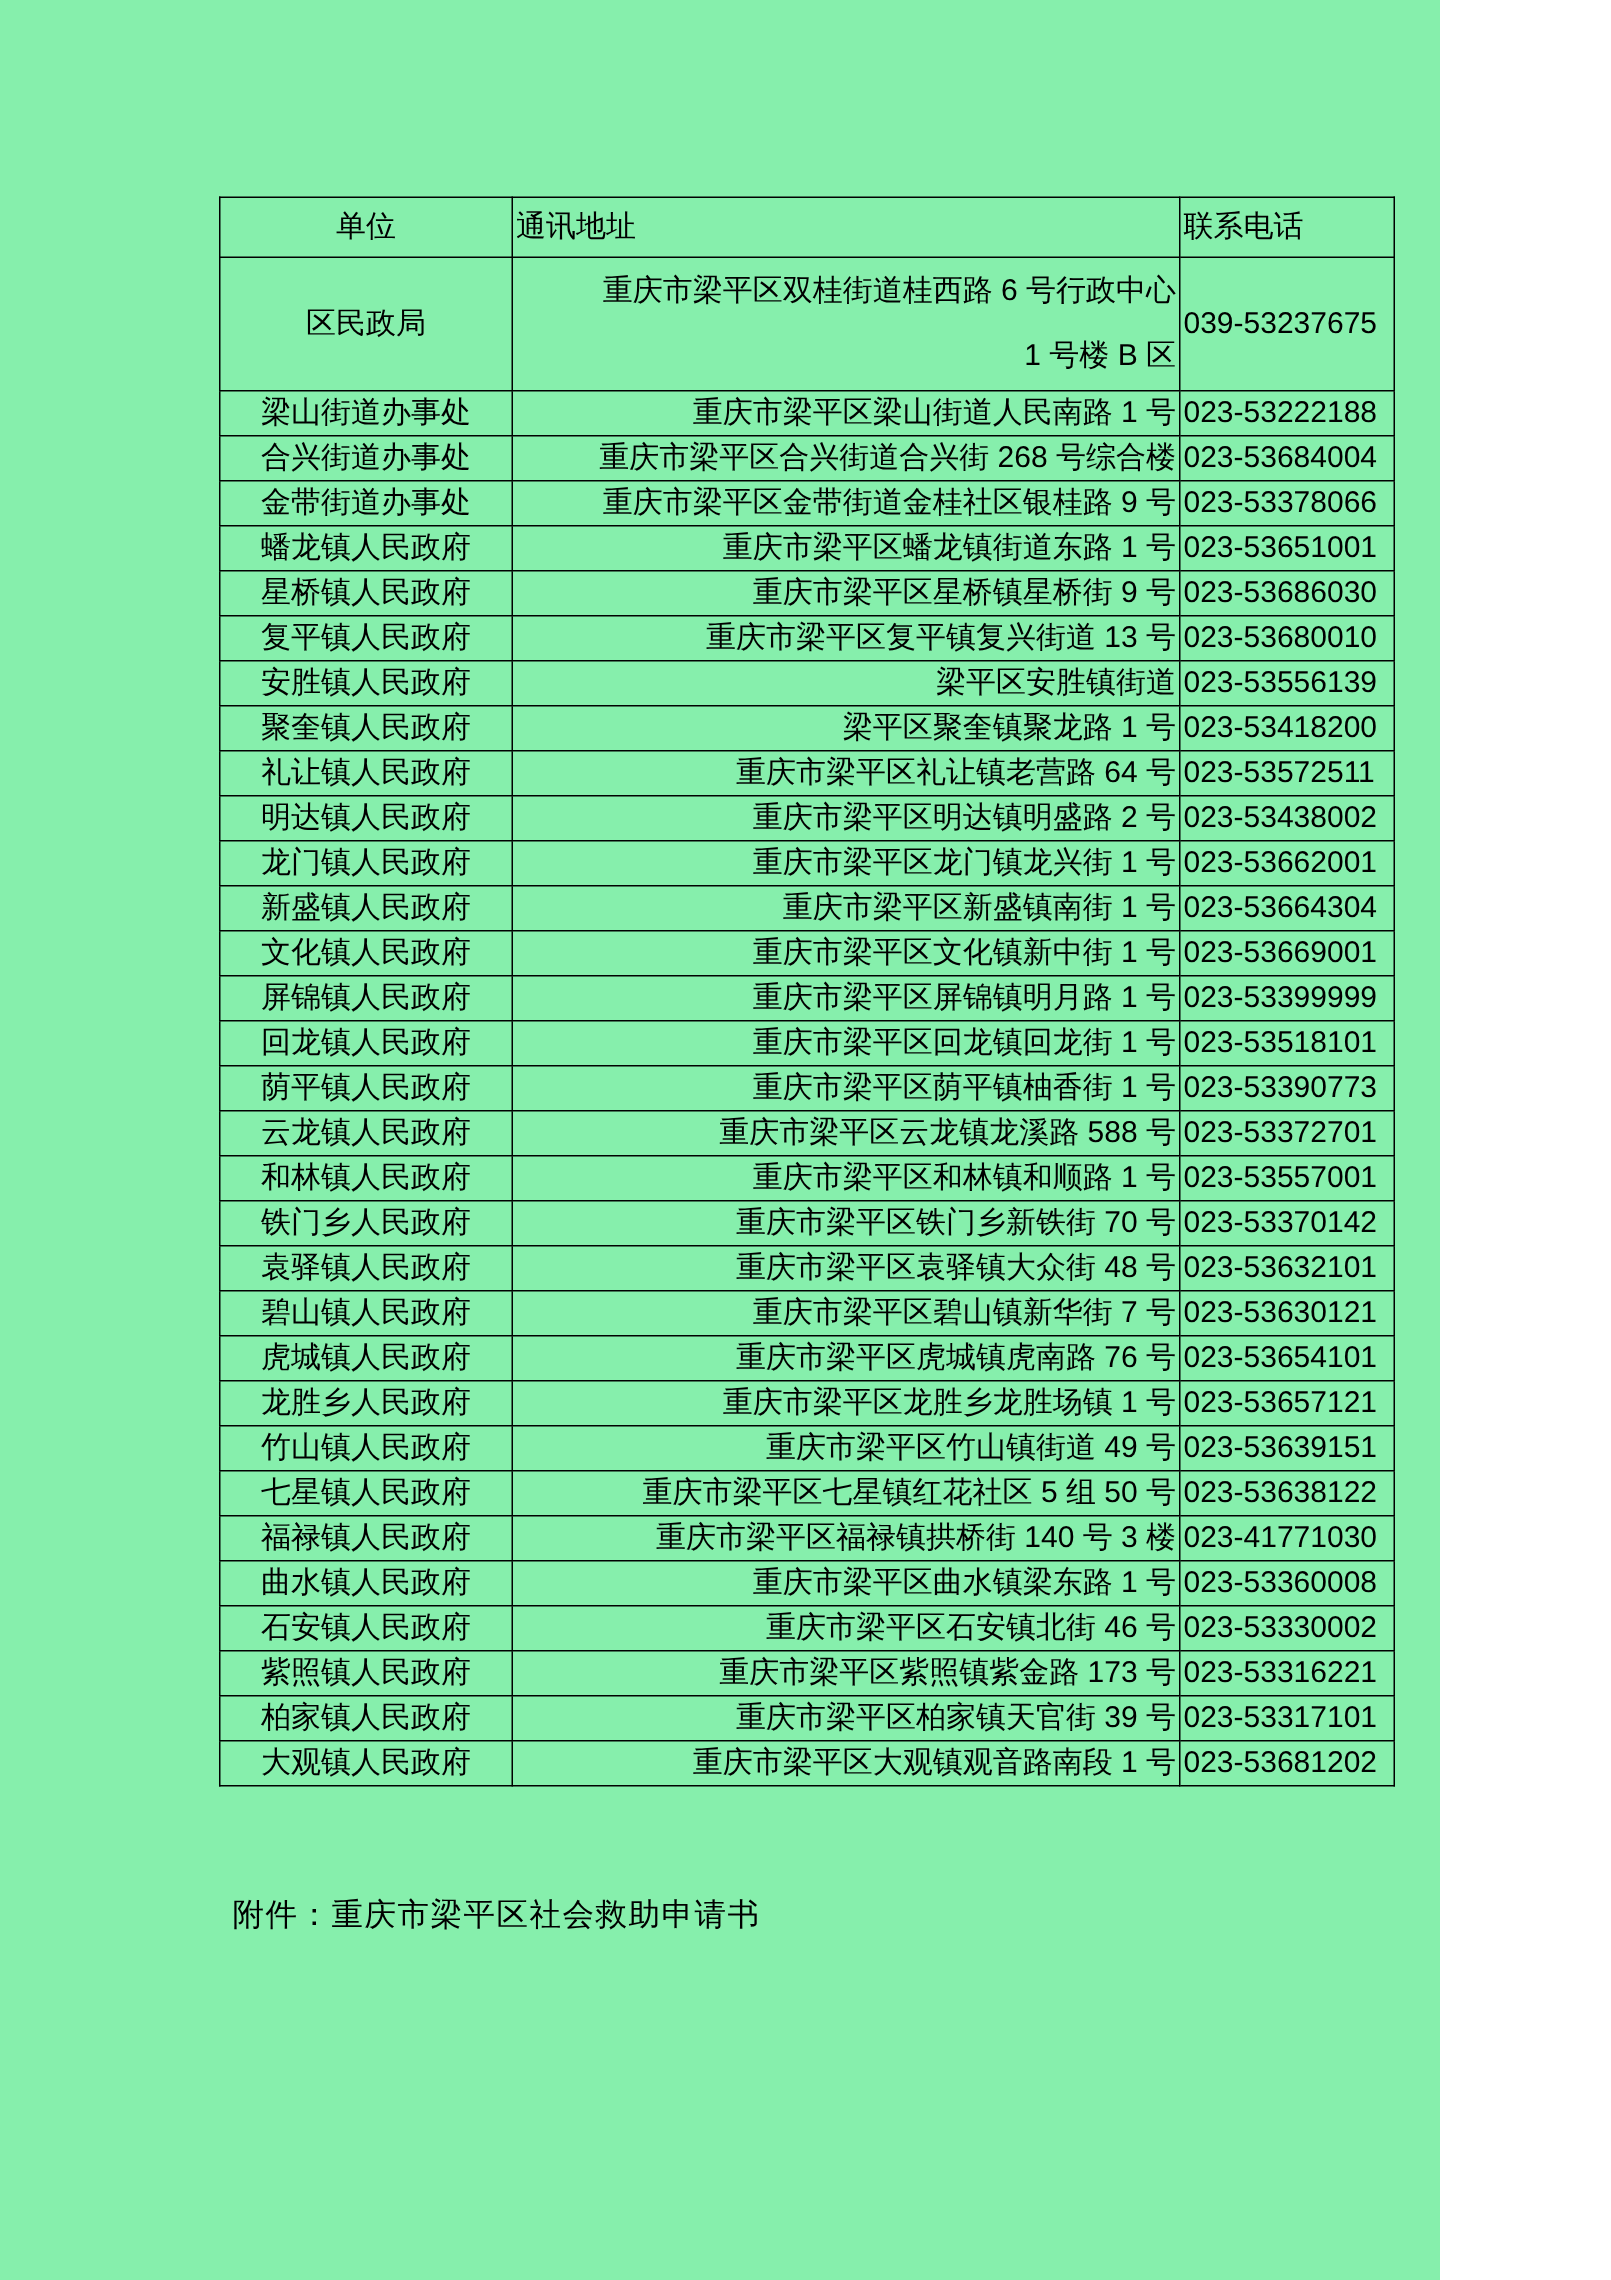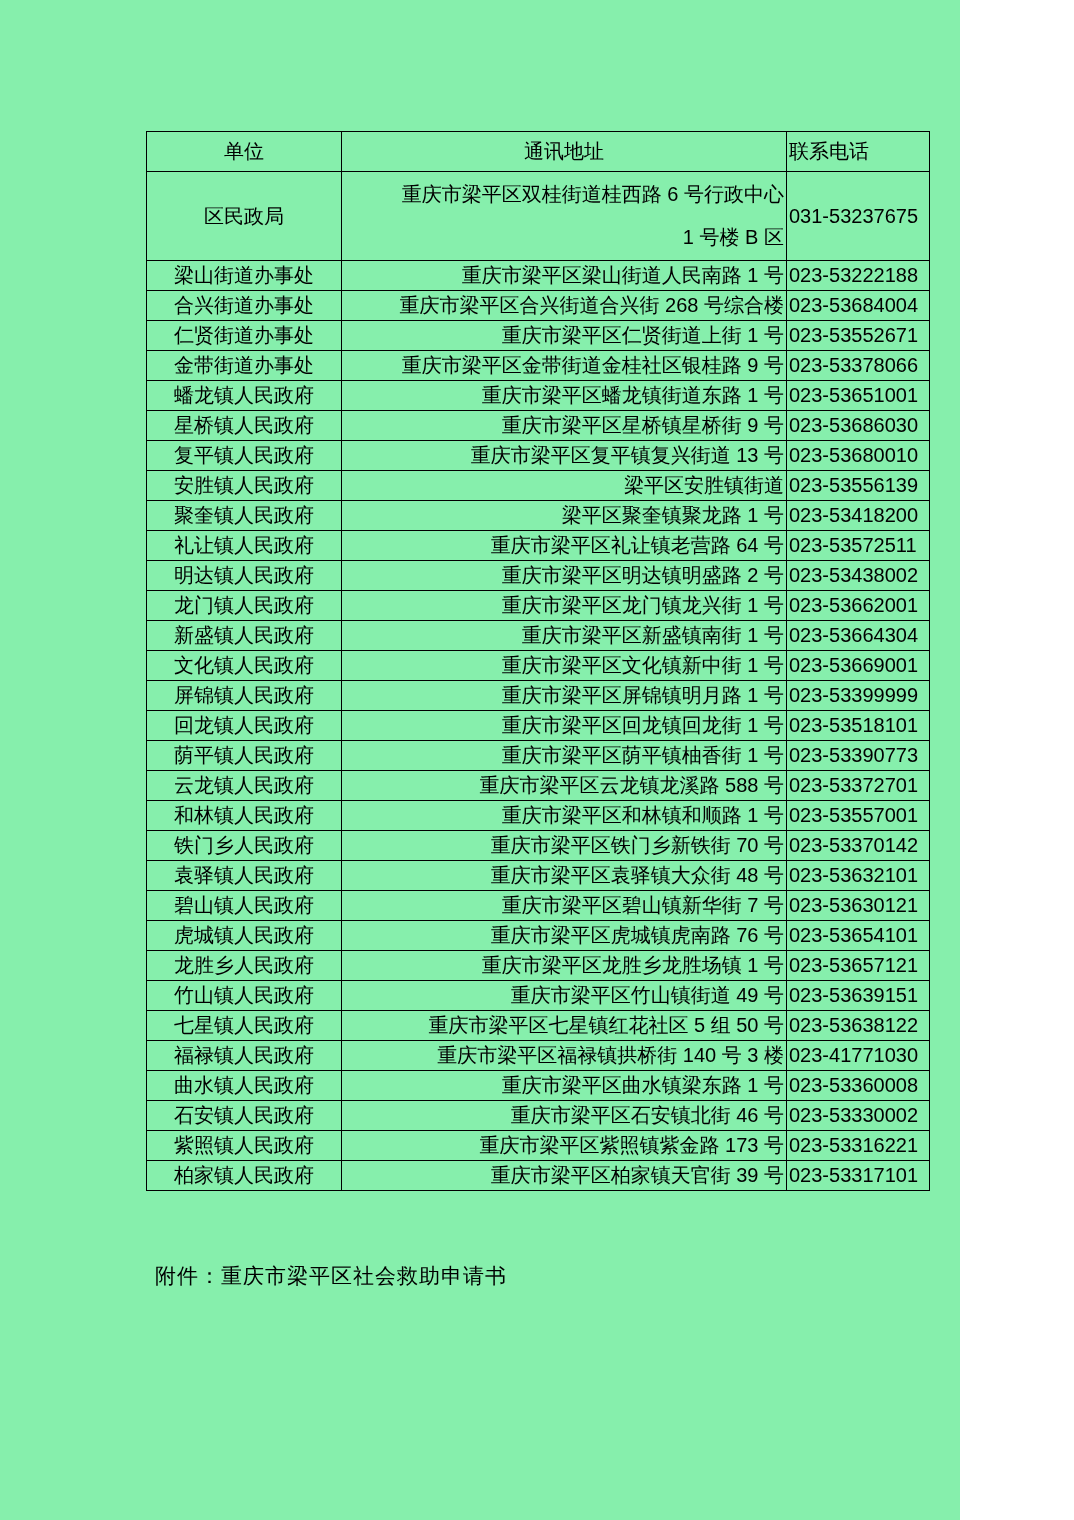--- a/index.html
+++ b/index.html
@@ -64,47 +64,42 @@
 </style>
 </head>
 <body>
 
 <div class="page">
 
   <table class="contact-table">
     <thead>
       <tr>
         <th class="col-unit">单位</th>
-        <th class="col-address" style="text-align:center; padding-left:2px;">通讯地址</th>
+        <th class="col-address" style="text-align:left; padding-left:2px;">通讯地址</th>
         <th class="col-phone">联系电话</th>
       </tr>
     </thead>
     <tbody>
         <tr>
           <td class="col-unit">区民政局</td>
           <td class="col-address">重庆市梁平区双桂街道桂西路 6 号行政中心
 1 号楼 B 区</td>
-          <td class="col-phone">031-53237675</td>
+          <td class="col-phone">039-53237675</td>
         </tr>
         <tr>
           <td class="col-unit">梁山街道办事处</td>
           <td class="col-address">重庆市梁平区梁山街道人民南路 1 号</td>
           <td class="col-phone">023-53222188</td>
         </tr>
         <tr>
           <td class="col-unit">合兴街道办事处</td>
           <td class="col-address">重庆市梁平区合兴街道合兴街 268 号综合楼</td>
           <td class="col-phone">023-53684004</td>
         </tr>
         <tr>
-          <td class="col-unit">仁贤街道办事处</td>
-          <td class="col-address">重庆市梁平区仁贤街道上街 1 号</td>
-          <td class="col-phone">023-53552671</td>
-        </tr>
-        <tr>
           <td class="col-unit">金带街道办事处</td>
           <td class="col-address">重庆市梁平区金带街道金桂社区银桂路 9 号</td>
           <td class="col-phone">023-53378066</td>
         </tr>
         <tr>
           <td class="col-unit">蟠龙镇人民政府</td>
           <td class="col-address">重庆市梁平区蟠龙镇街道东路 1 号</td>
           <td class="col-phone">023-53651001</td>
         </tr>
         <tr>
@@ -230,18 +225,23 @@
         <tr>
           <td class="col-unit">紫照镇人民政府</td>
           <td class="col-address">重庆市梁平区紫照镇紫金路 173 号</td>
           <td class="col-phone">023-53316221</td>
         </tr>
         <tr>
           <td class="col-unit">柏家镇人民政府</td>
           <td class="col-address">重庆市梁平区柏家镇天官街 39 号</td>
           <td class="col-phone">023-53317101</td>
         </tr>
+        <tr>
+          <td class="col-unit">大观镇人民政府</td>
+          <td class="col-address">重庆市梁平区大观镇观音路南段 1 号</td>
+          <td class="col-phone">023-53681202</td>
+        </tr>
       </tbody>
   </table>
 
   <div class="attachment-line">附件：重庆市梁平区社会救助申请书</div>
 
 </div>
 
 </body></html>

